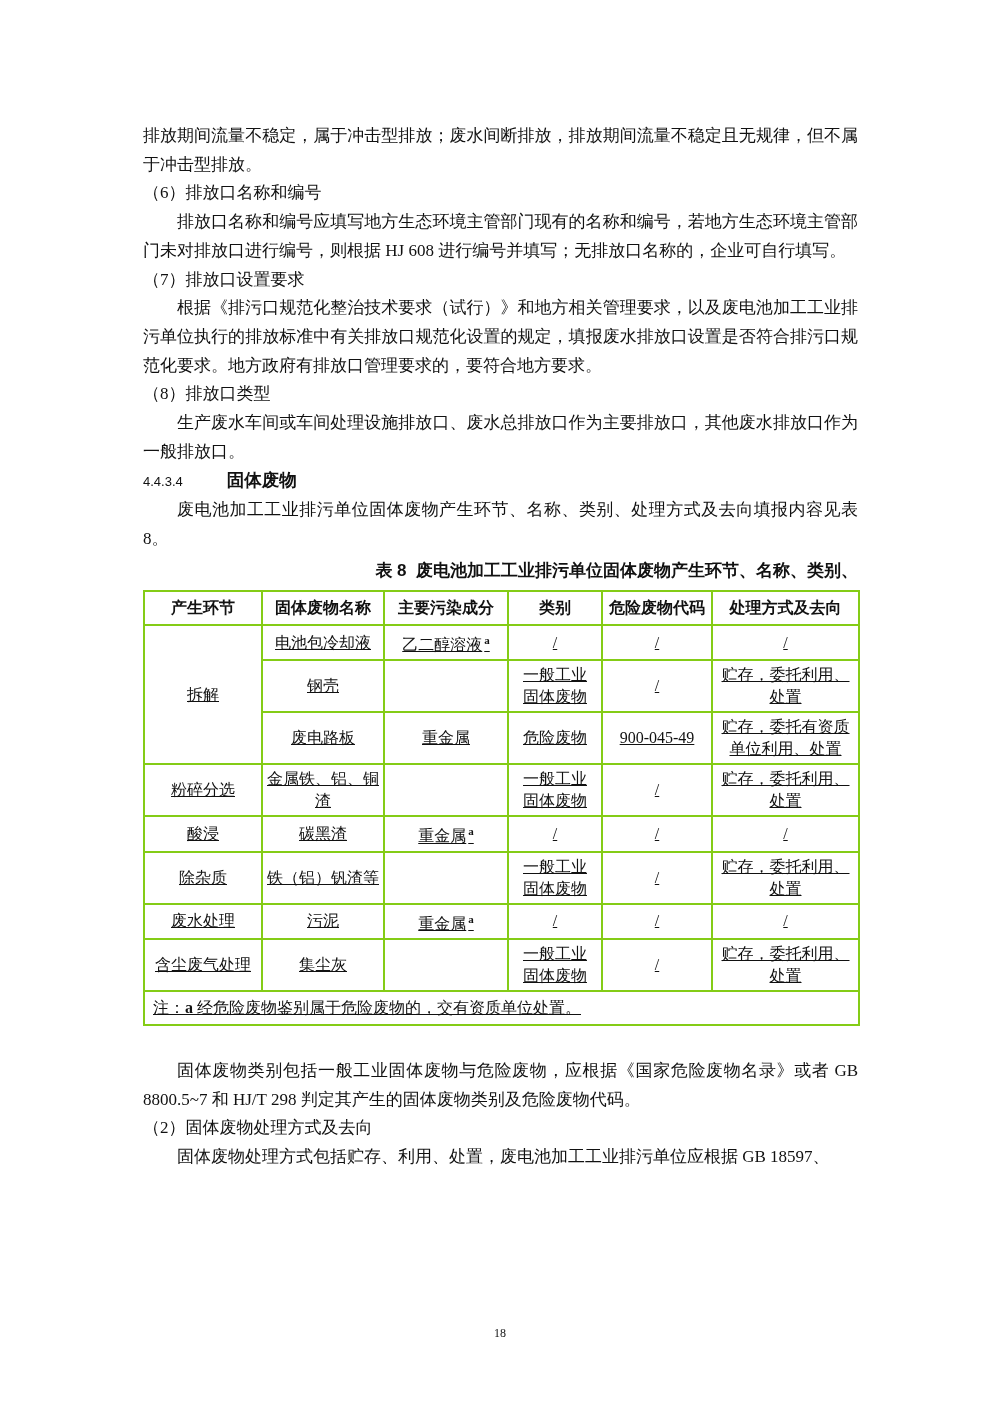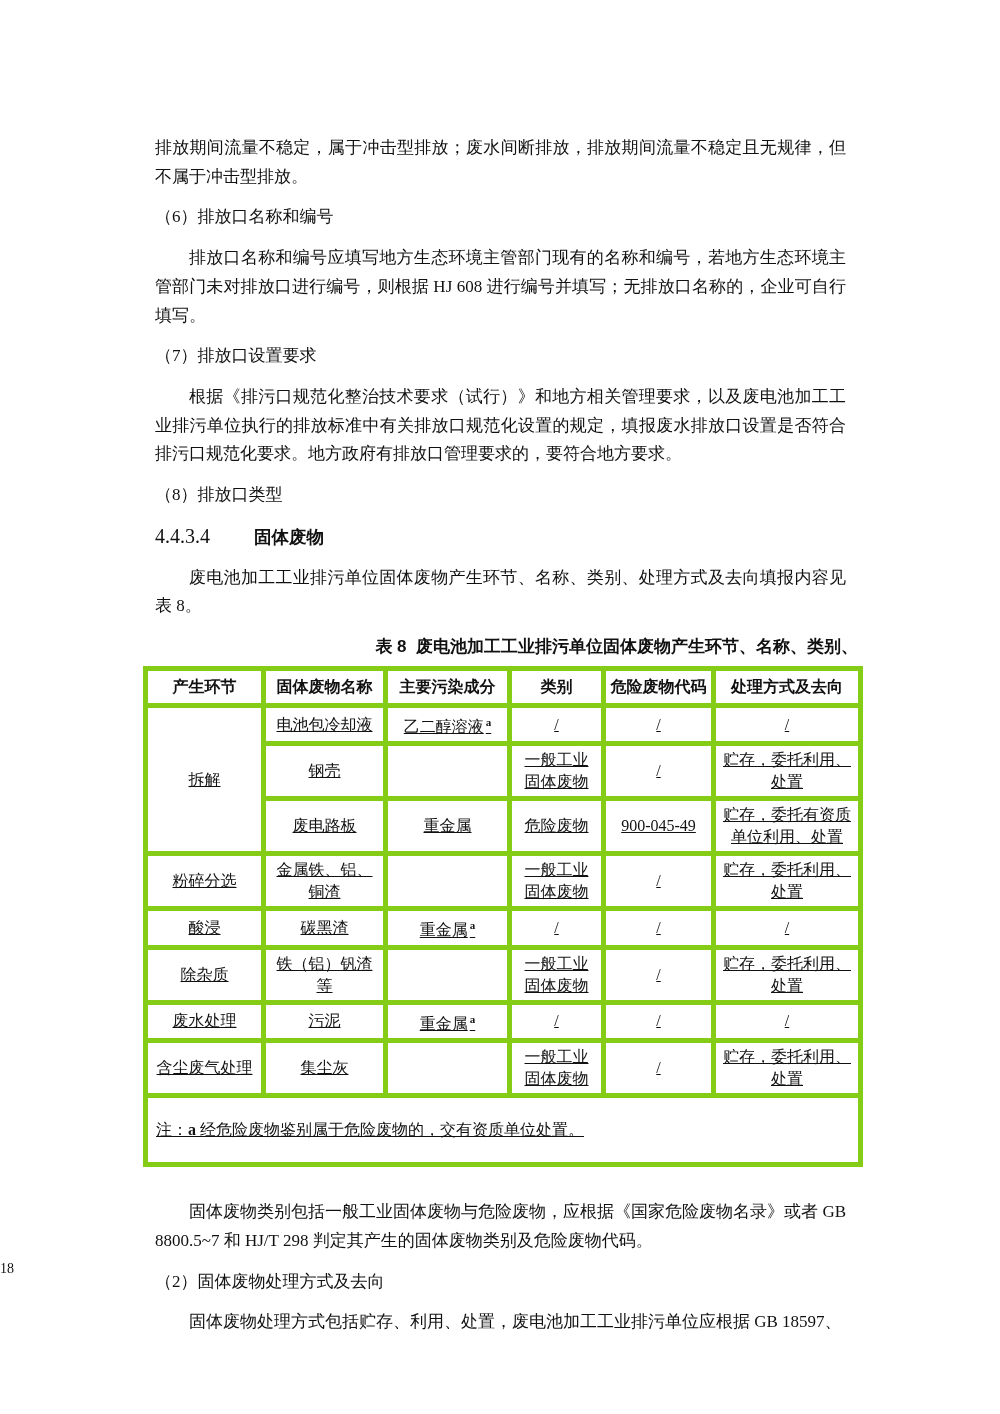--- a/index.html
+++ b/index.html
@@ -12,30 +12,30 @@
     color:#111;
     overflow:hidden;
   }
   .content{
     position:absolute;
     left:143px;top:122px;
     width:715px;
     font-size:17px;
     line-height:28.7px;
   }
-  .content p{margin:12px;text-align:justify;}
+  .content p{margin:0;text-align:justify;}
   p.indent{text-indent:2em;}
   .section-heading{
     margin:26px 0 12px 2px;
     line-height:29px;
     text-align:left;
   }
   .sec-num{
-    font-family:Liberation Serif, serif;
-    font-size:20px;
+    font-family:Liberation Sans, sans-serif;
+    font-size:13px;
   }
   .sec-title{
     font-family:"Liberation Sans","DejaVu Sans",sans-serif;
     font-weight:bold;
     font-size:17.5px;
     margin-left:6px;
     padding-left:38px;
   }
   .table-caption{
     text-align:right;
@@ -46,71 +46,73 @@
     margin-top:3px;
   }
   table.waste-table{
     border-collapse:collapse;
     width:715px;
     margin-top:5px;
     table-layout:fixed;
     font-size:16px;
   }
   .waste-table th,.waste-table td{
-    border:5px solid #84cc16;
+    border:2px solid #84cc16;
     vertical-align:middle;
     word-break:break-all;
   }
   .waste-table th{
     font-family:"Liberation Sans","DejaVu Sans",sans-serif;
     font-weight:bold;
     text-align:center;
     padding:5px 2px;
     line-height:22px;
   }
   .waste-table td{
     text-align:center;
     padding:3px 4px;
     line-height:22px;
     font-family:"Liberation Serif","DejaVu Serif",serif;
     text-decoration:underline;
   }
   .waste-table td.col-3{padding:3px 8px;}
   .waste-table td.note-cell{
     text-align:left;
-    padding:21px 8px;
+    padding:5px 8px;
   }
   .waste-table sup{
     font-size:11px;
     font-weight:bold;
     margin-left:2px;
   }
   .note-mark{font-weight:bold;}
   .bottom-block{margin-top:31px;}
   .page-num{
     position:absolute;
-    top:1260px;left:0;
+    top:1324px;left:0;
     width:100%;
-    font-size:14px;
+    text-align:center;
+    font-size:12px;
     line-height:18px;
   }
 </style>
 </head>
 <body>
 
 <div class="page">
   <div class="content">
 
     <div id="top-paragraphs">
         <p>排放期间流量不稳定，属于冲击型排放；废水间断排放，排放期间流量不稳定且无规律，但不属于冲击型排放。</p>
         <p>（6）排放口名称和编号</p>
         <p class="indent">排放口名称和编号应填写地方生态环境主管部门现有的名称和编号，若地方生态环境主管部门未对排放口进行编号，则根据 HJ 608 进行编号并填写；无排放口名称的，企业可自行填写。</p>
         <p>（7）排放口设置要求</p>
         <p class="indent">根据《排污口规范化整治技术要求（试行）》和地方相关管理要求，以及废电池加工工业排污单位执行的排放标准中有关排放口规范化设置的规定，填报废水排放口设置是否符合排污口规范化要求。地方政府有排放口管理要求的，要符合地方要求。</p>
         <p>（8）排放口类型</p>
+        <p class="indent">生产废水车间或车间处理设施排放口、废水总排放口作为主要排放口，其他废水排放口作为一般排放口。</p>
       </div>
 
     <p class="section-heading"><span class="sec-num">4.4.3.4</span><span class="sec-title">固体废物</span></p>
 
     <p class="indent">废电池加工工业排污单位固体废物产生环节、名称、类别、处理方式及去向填报内容见表 8。</p>
 
     <div class="table-caption">
       <div>表 8&nbsp;&nbsp;废电池加工工业排污单位固体废物产生环节、名称、类别、</div>
     </div>
 

